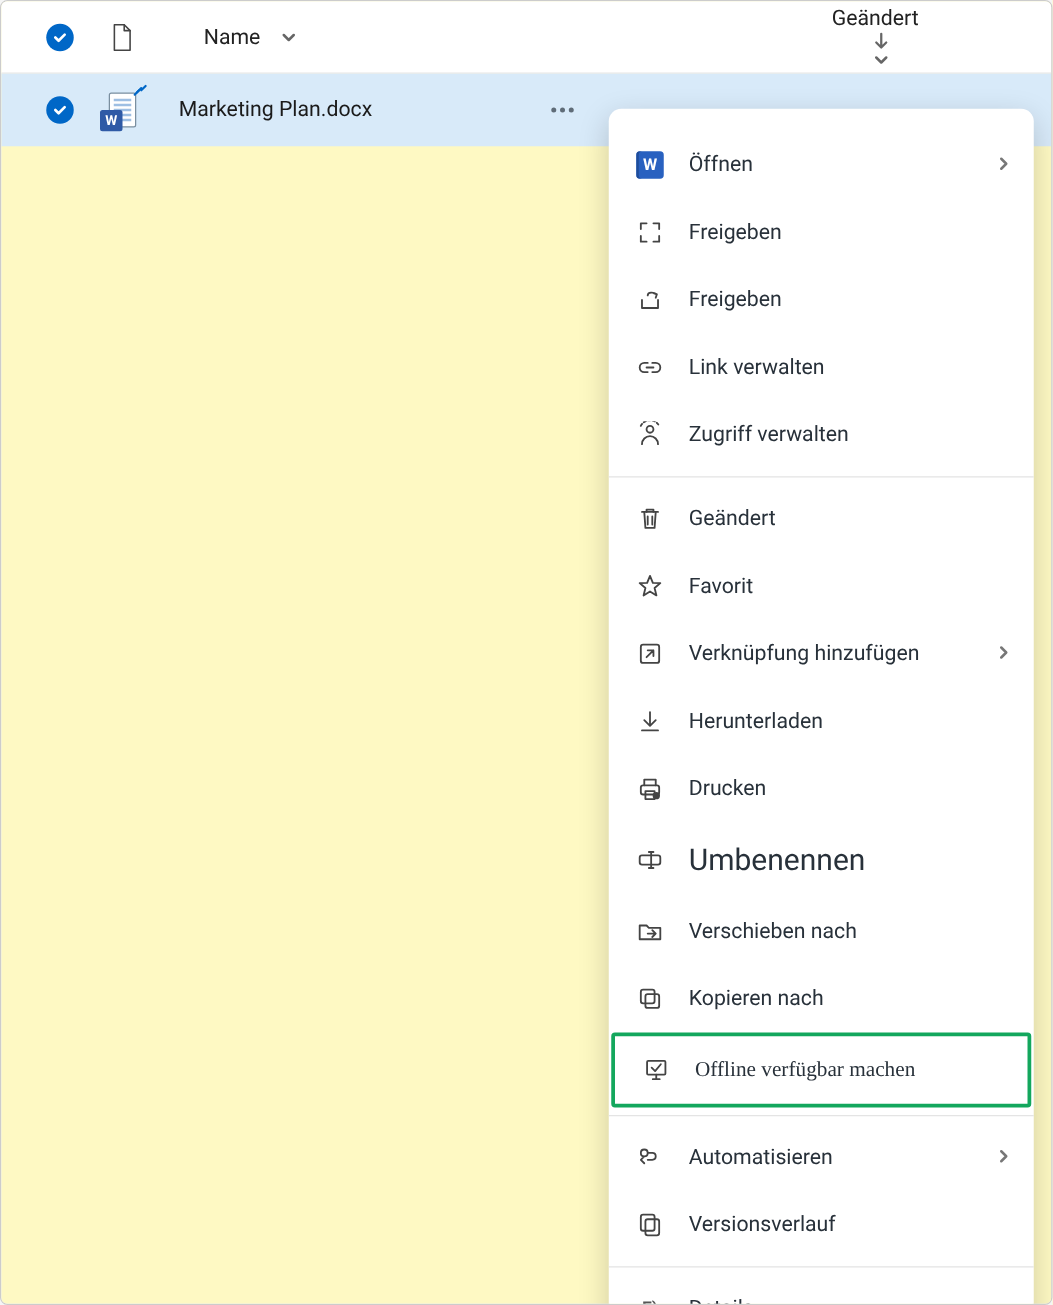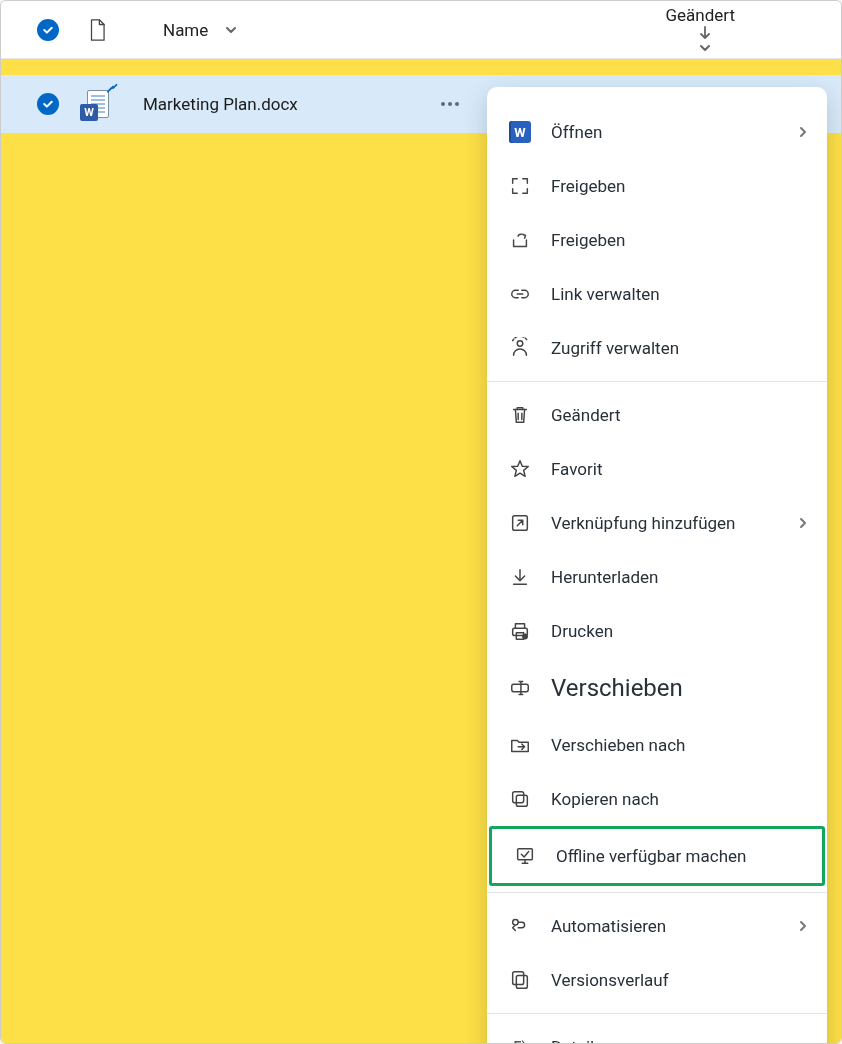--- a/index.html
+++ b/index.html
@@ -11,24 +11,23 @@
     background: #f5f5f5;
     position: relative;
     overflow: hidden;
     border: 1px solid #cccccc;
     border-radius: 6px;
   }
 
   .panel {
     width: 100%;
     height: 100%;
-    background: #fde047;
+    background: #fef9c3;
     display: flex;
     flex-direction: column;
-    gap: 16px;
   }
 
   
   .header-row {
     display: flex;
     align-items: center;
     height: 58px;
     background: #ffffff;
     padding: 0 14px;
     border-bottom: 1px solid #e6e6e6;
@@ -136,20 +135,21 @@
 
   .divider { height: 1px; background: #e4e4e4; margin: 6px 0; }
 
   .mi.large { height: 60px; }
   .mi.large .mi-label { font-size: 24px; font-weight: 400; }
 
   .highlight-box {
     border: 3px solid #13a75d;
     border-radius: 3px;
     margin: 0 2px;
+    font-family: Liberation Serif, serif;
   }
 
   .mi.details .mi-icon { font-size: 14px; font-weight: 600; color:#555; }
   .mi.details .mi-label { text-decoration: underline dotted #888; text-underline-offset: 3px; }
 
   
   .w-app-sq {
     width:22px; height:22px; background:#2961c0; border-radius:3px;
     display:flex;align-items:center;justify-content:center;
     color:#fff; font-size:13px; font-weight:700;
@@ -336,21 +336,21 @@
       <span class="mi-label">Drucken</span>
     </div>
 
     <div class="mi large">
       <span class="mi-icon">
         <svg viewBox="0 0 24 24">
             <rect class="stk" x="3" y="8" width="18" height="8" rx="2"></rect>
             <path class="stk" d="M13 5 V19 M11 5 H15 M11 19 H15"></path>
           </svg>
       </span>
-      <span class="mi-label">Verschieben</span>
+      <span class="mi-label">Umbenennen</span>
     </div>
 
     <div class="mi">
       <span class="mi-icon">
         <svg viewBox="0 0 24 24">
             <path class="stk" d="M3 7 V19 H21 V9 H11 L9 7 Z"></path>
             <path class="stk" d="M10 14 H17 M14 11 L17 14 L14 17"></path>
           </svg>
       </span>
       <span class="mi-label">Verschieben nach</span>

